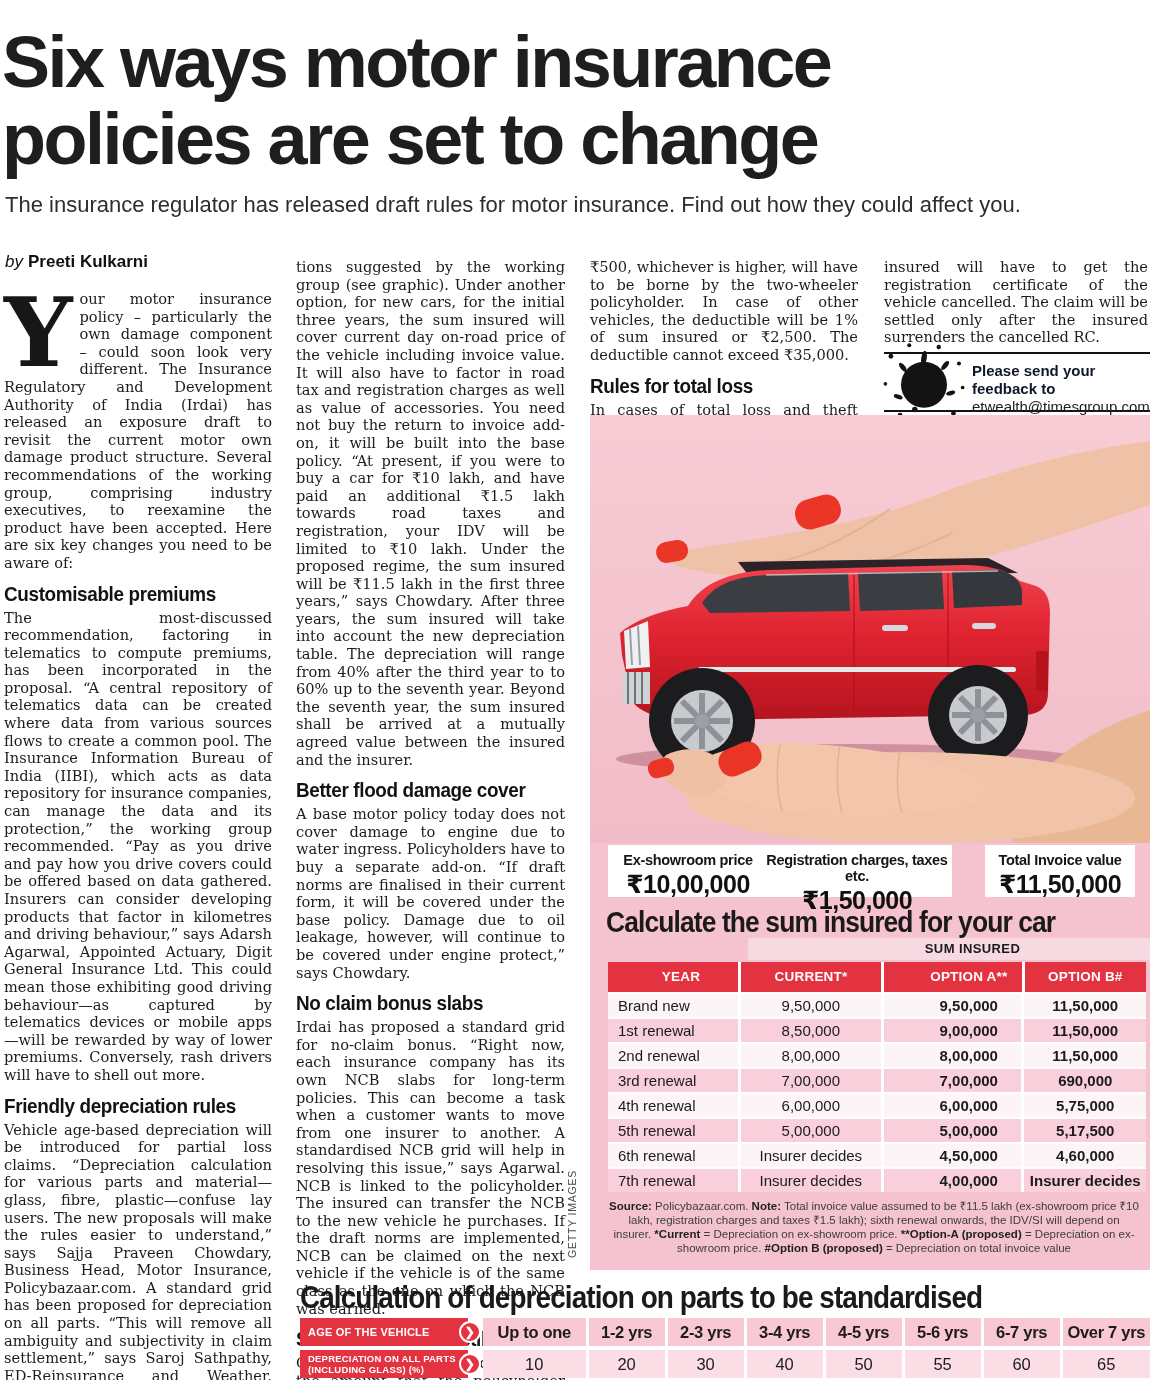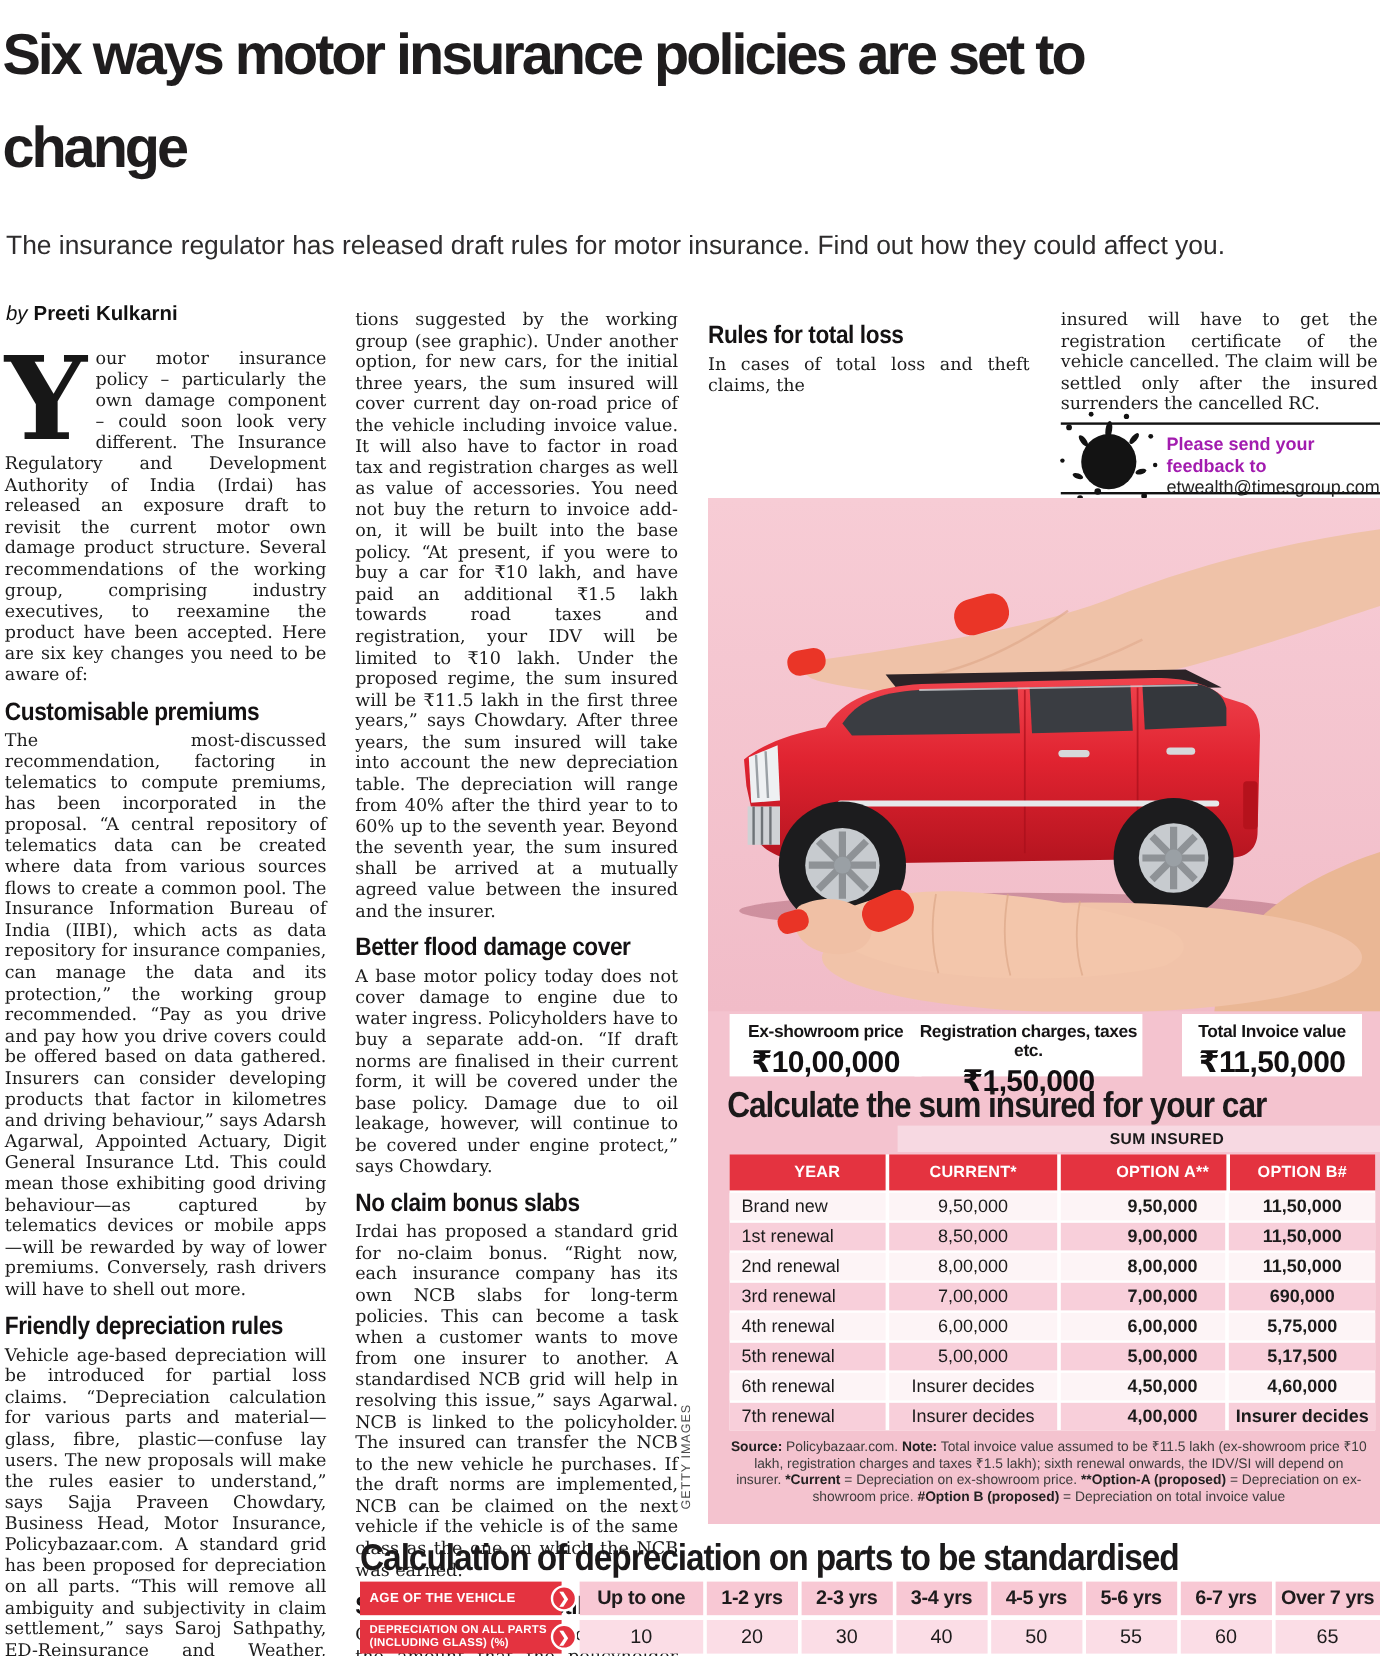--- a/index.html
+++ b/index.html
@@ -1,22 +1,22 @@
 <!DOCTYPE html>
 <html><head>
 <meta charset="utf-8">
 <style>
   html,body{margin:0;padding:0;background:#e9e9e9;}
   .page{position:relative;width:1150px;height:1380px;background:#fff;overflow:hidden;
         font-family:"DejaVu Serif",serif;color:#1b1b1b;}
 
   
-  .headline{position:absolute;left:2px;top:8px;width:1000px;
+  .headline{position:absolute;left:2px;top:24px;width:1000px;
     font-family:"Liberation Sans","DejaVu Sans",sans-serif;font-weight:700;
-    font-size:48px;line-height:77px;letter-spacing:-2.5px;color:#1f1d1e;margin:0;}
+    font-size:72px;line-height:77px;letter-spacing:-2.5px;color:#1f1d1e;margin:0;}
   .standfirst{position:absolute;left:5px;top:192px;width:1140px;
     font-family:"Liberation Sans",sans-serif;font-size:22px;line-height:26px;color:#2e2c2d;}
   .byline{position:absolute;left:5px;top:252px;font-family:"Liberation Sans",sans-serif;
     font-size:17px;color:#111;}
   .byline .by{font-style:italic;font-weight:400;margin-right:5px;}
   .byline .name{font-weight:700;}
 
   
   .col{position:absolute;font-size:14.6px;line-height:17.6px;text-align:justify;color:#1c1c1c;}
   .col1{left:4px;top:290px;width:268px;}
@@ -27,21 +27,21 @@
     letter-spacing:-0.4px;margin:11px 0 4px;color:#141213;transform:scaleX(0.9);
     transform-origin:left center;white-space:nowrap;text-align:left;}
   .para{margin:0 0 0 0;}
   .dropcap{float:left;font-family:"DejaVu Serif",serif;font-weight:700;font-size:96px;
     line-height:78px;padding:4px 7px 0 0;color:#171717;}
 
   
   .feedback{position:absolute;left:884px;top:352px;width:266px;height:56px;
     border-top:2px solid #121212;border-bottom:2px solid #121212;}
   .fb-text{margin:8px 0 0 88px;font-family:"Liberation Sans",sans-serif;}
-  .fb-l1{font-weight:700;font-size:15px;line-height:18px;color:#a21caf;}
+  .fb-l1{font-weight:700;font-size:15px;line-height:18px;color:#0f172a;}
   .fb-l2{font-weight:400;font-size:15px;line-height:18px;color:#222;}
   .splat{position:absolute;left:-6px;top:-18px;width:92px;height:92px;}
 
   
   .credit{position:absolute;left:566px;top:1258px;transform:rotate(-90deg);
     transform-origin:0 0;font-family:"Liberation Sans",sans-serif;font-size:10.5px;
     letter-spacing:0.8px;color:#4a4a4a;white-space:nowrap;}
 
   
   .panel{position:absolute;left:590px;top:415px;width:560px;height:855px;background:#f4c3cf;}
@@ -126,20 +126,21 @@
     <p class="para">tions suggested by the working group (see graphic). Under another option, for new cars, for the initial three years, the sum insured will cover current day on-road price of the vehicle including invoice value. It will also have to factor in road tax and registration charges as well as value of accessories.  You need not buy the return to invoice add-on, it will be built into the base policy. “At present, if you were to buy a car for ₹10 lakh, and have paid an additional ₹1.5 lakh towards road taxes and registration, your IDV will be limited to ₹10 lakh. Under the proposed regime, the sum insured will be ₹11.5 lakh in the first three years,” says Chowdary. After three years, the sum insured will take into account the new depreciation table. The depreciation will range from 40% after the third year to to 60% up to the seventh year. Beyond the seventh year, the sum insured shall be arrived at a mutually agreed value between the insured and the insurer.</p>
     <h3 class="sec-h">Better flood damage cover</h3>
     <p class="para">A base motor policy today does not cover damage to engine due to water ingress. Policyholders have to buy a separate add-on.  “If draft norms are finalised in their current form, it will be covered under the base policy. Damage due to oil leakage, however, will continue to be covered under engine protect,” says Chowdary.</p>
     <h3 class="sec-h">No claim bonus slabs</h3>
     <p class="para">Irdai has proposed a standard grid for no-claim bonus. “Right now, each insurance company has its own NCB slabs for long-term policies. This can become a task when a customer wants to move from one insurer to another. A standardised NCB grid will help in resolving this issue,” says Agarwal. NCB is linked to the policyholder. The insured can transfer the NCB to the new vehicle he purchases. If the draft norms are implemented, NCB can be claimed on the next vehicle if the vehicle is of the same class as the one on which the NCB was earned.</p>
     <h3 class="sec-h">Standardised deductibles</h3>
     <p class="para">Current compulsory deductibles – the amount that the policyholder has to bear before the insured processes the claim – will be renamed standard deductibles, and a set of revised deductibles has been proposed.  For example, in case of claims, including total loss, 1% of sum insured or</p>
   </div>
 
   <div class="col col3">
+    <p class="para">₹500, whichever is higher, will have to be borne by the two-wheeler  policyholder. In case of other vehicles, the deductible will be 1% of sum insured or ₹2,500. The deductible cannot exceed ₹35,000.</p>
     <h3 class="sec-h">Rules for total loss</h3>
     <p class="para">In cases of total loss and theft claims, the</p>
   </div>
 
   <div class="col col4">
     <p class="para">insured will have to get the registration certificate of the vehicle cancelled. The claim will be settled only after the insured surrenders the cancelled RC.</p>
   </div>
 
   <div class="feedback">
     <svg class="splat" viewBox="0 0 100 100">

